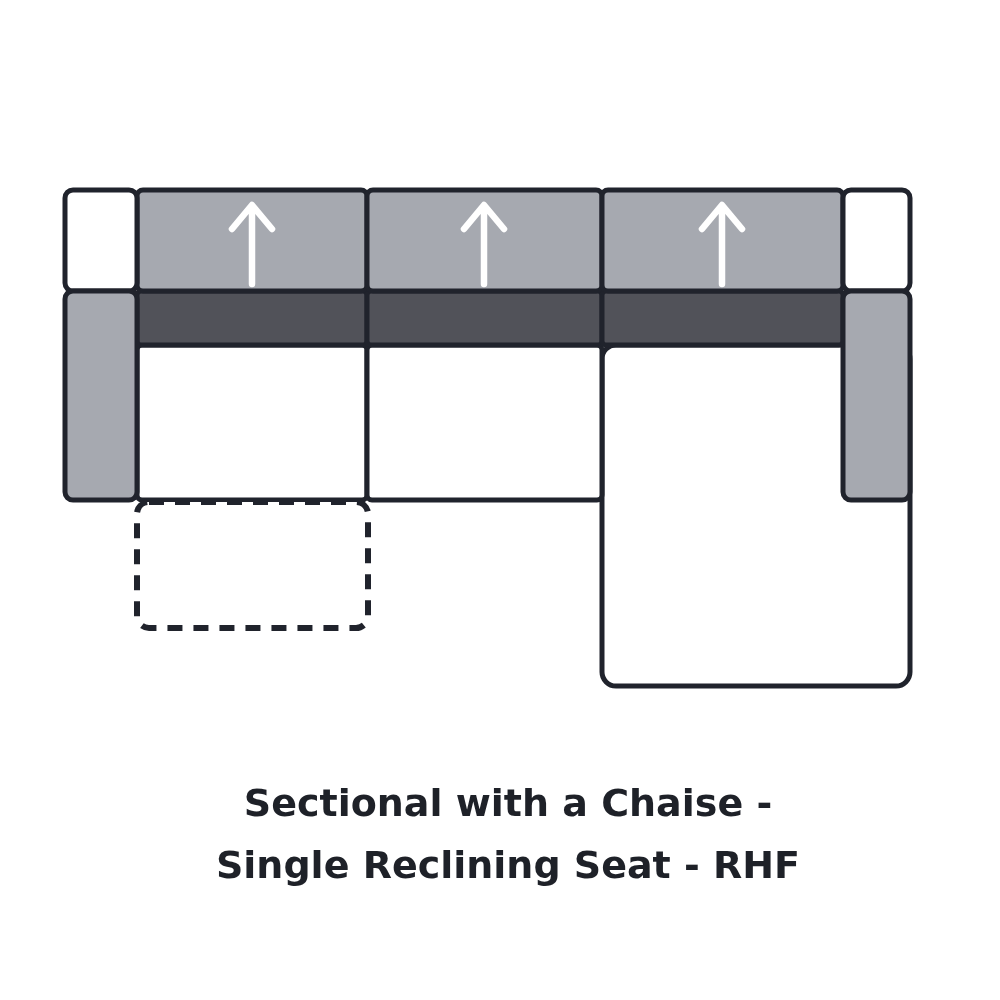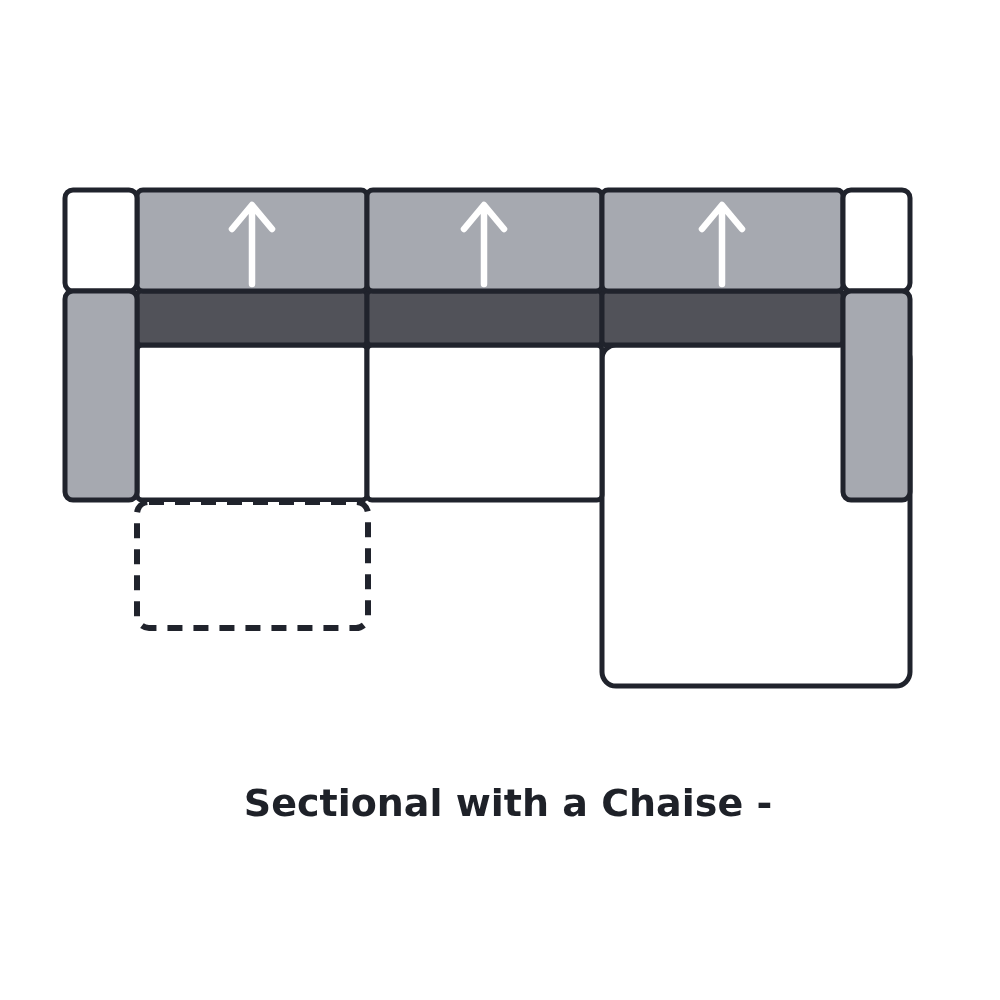--- a/index.html
+++ b/index.html
@@ -83,15 +83,16 @@
     </g>
     <g class="arrow">
       <path d="M722 284 L722 207 M702 229 L722 205 L742 229"></path>
     </g>
 
     <rect class="dashed" x="137" y="502" width="231" height="126" rx="12"></rect>
   </svg>
 
   <div class="caption">
     <span>Sectional with a Chaise -</span>
+    <span>Single Reclining Seat - RHF</span>
   </div>
 
 </div>
 
 </body></html>

